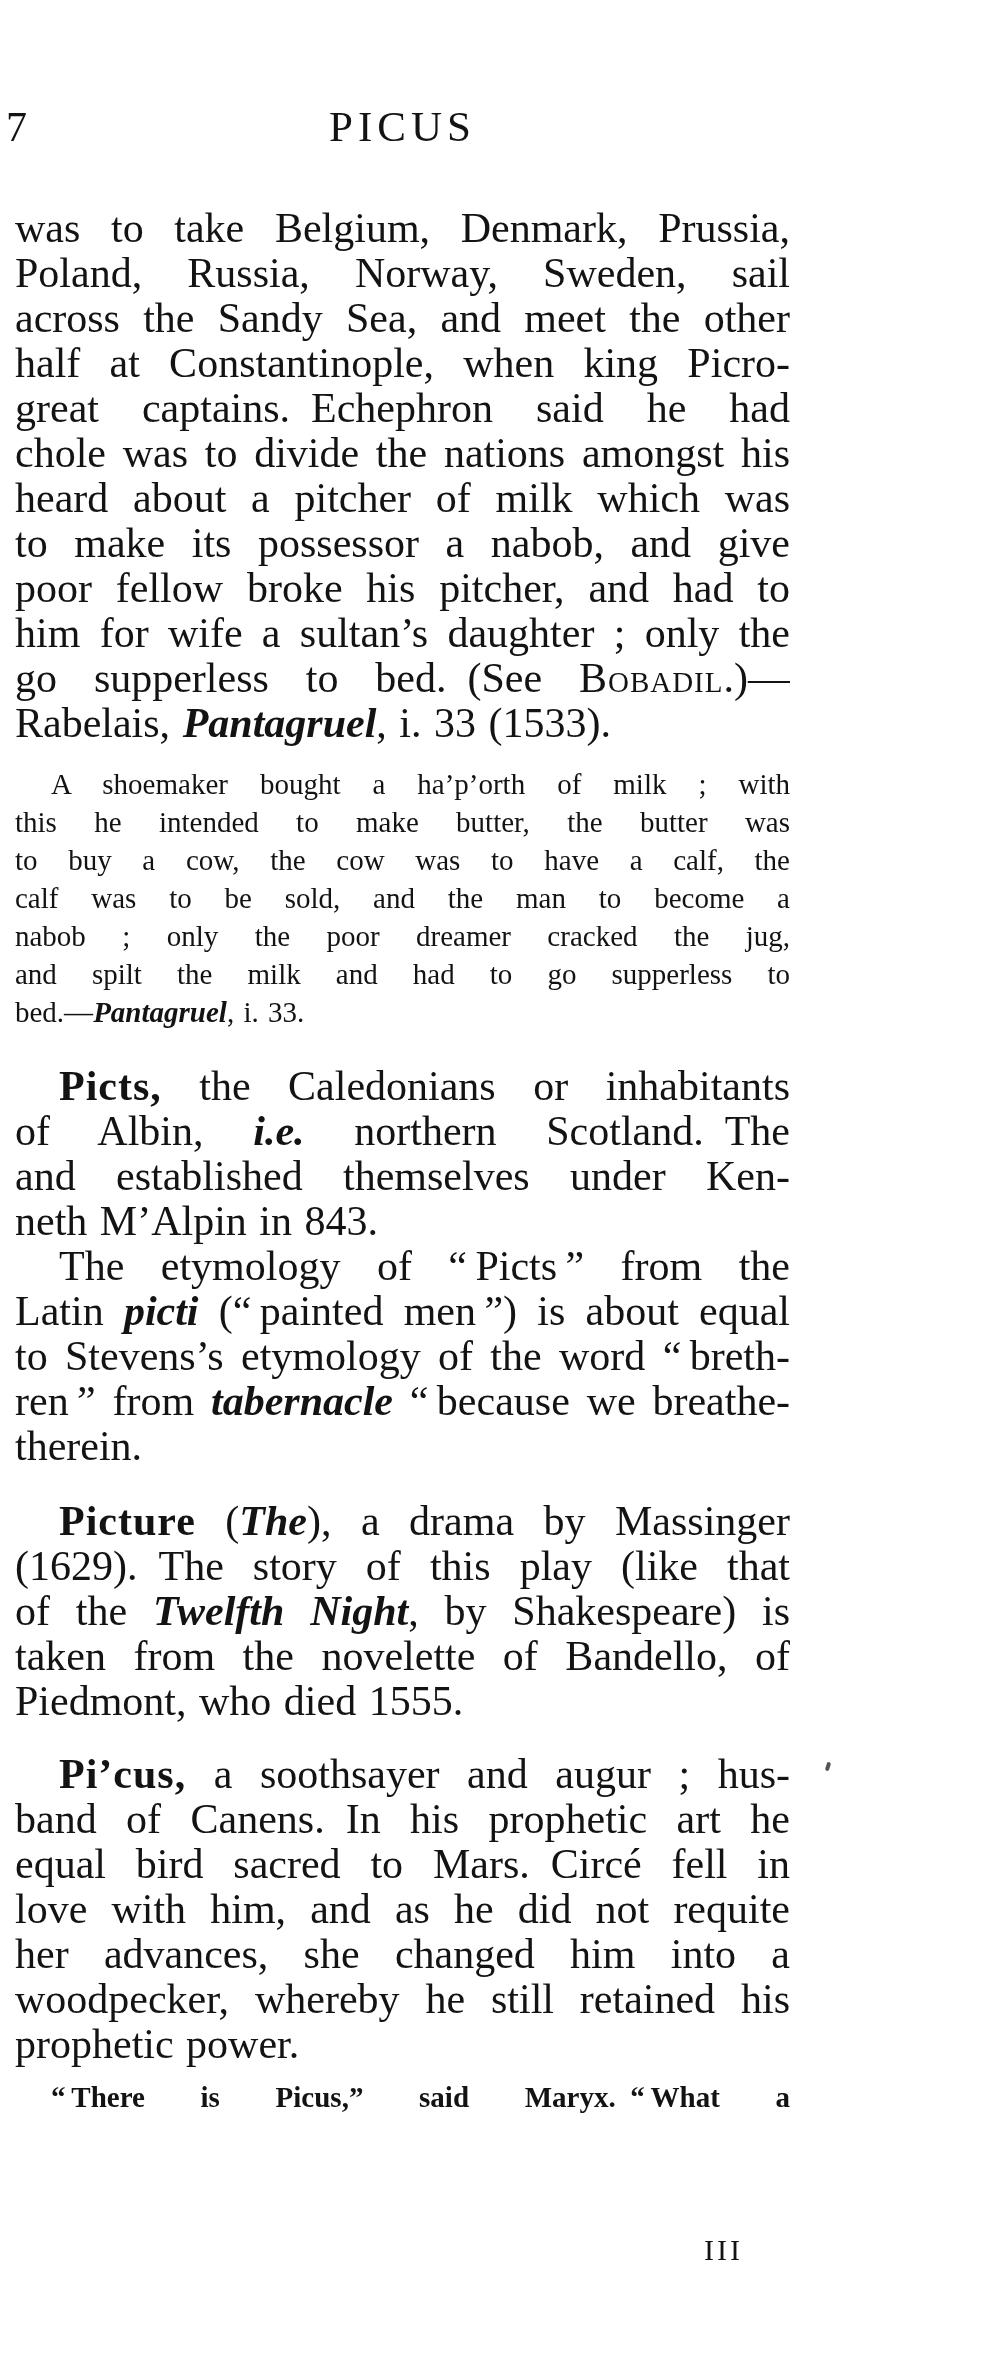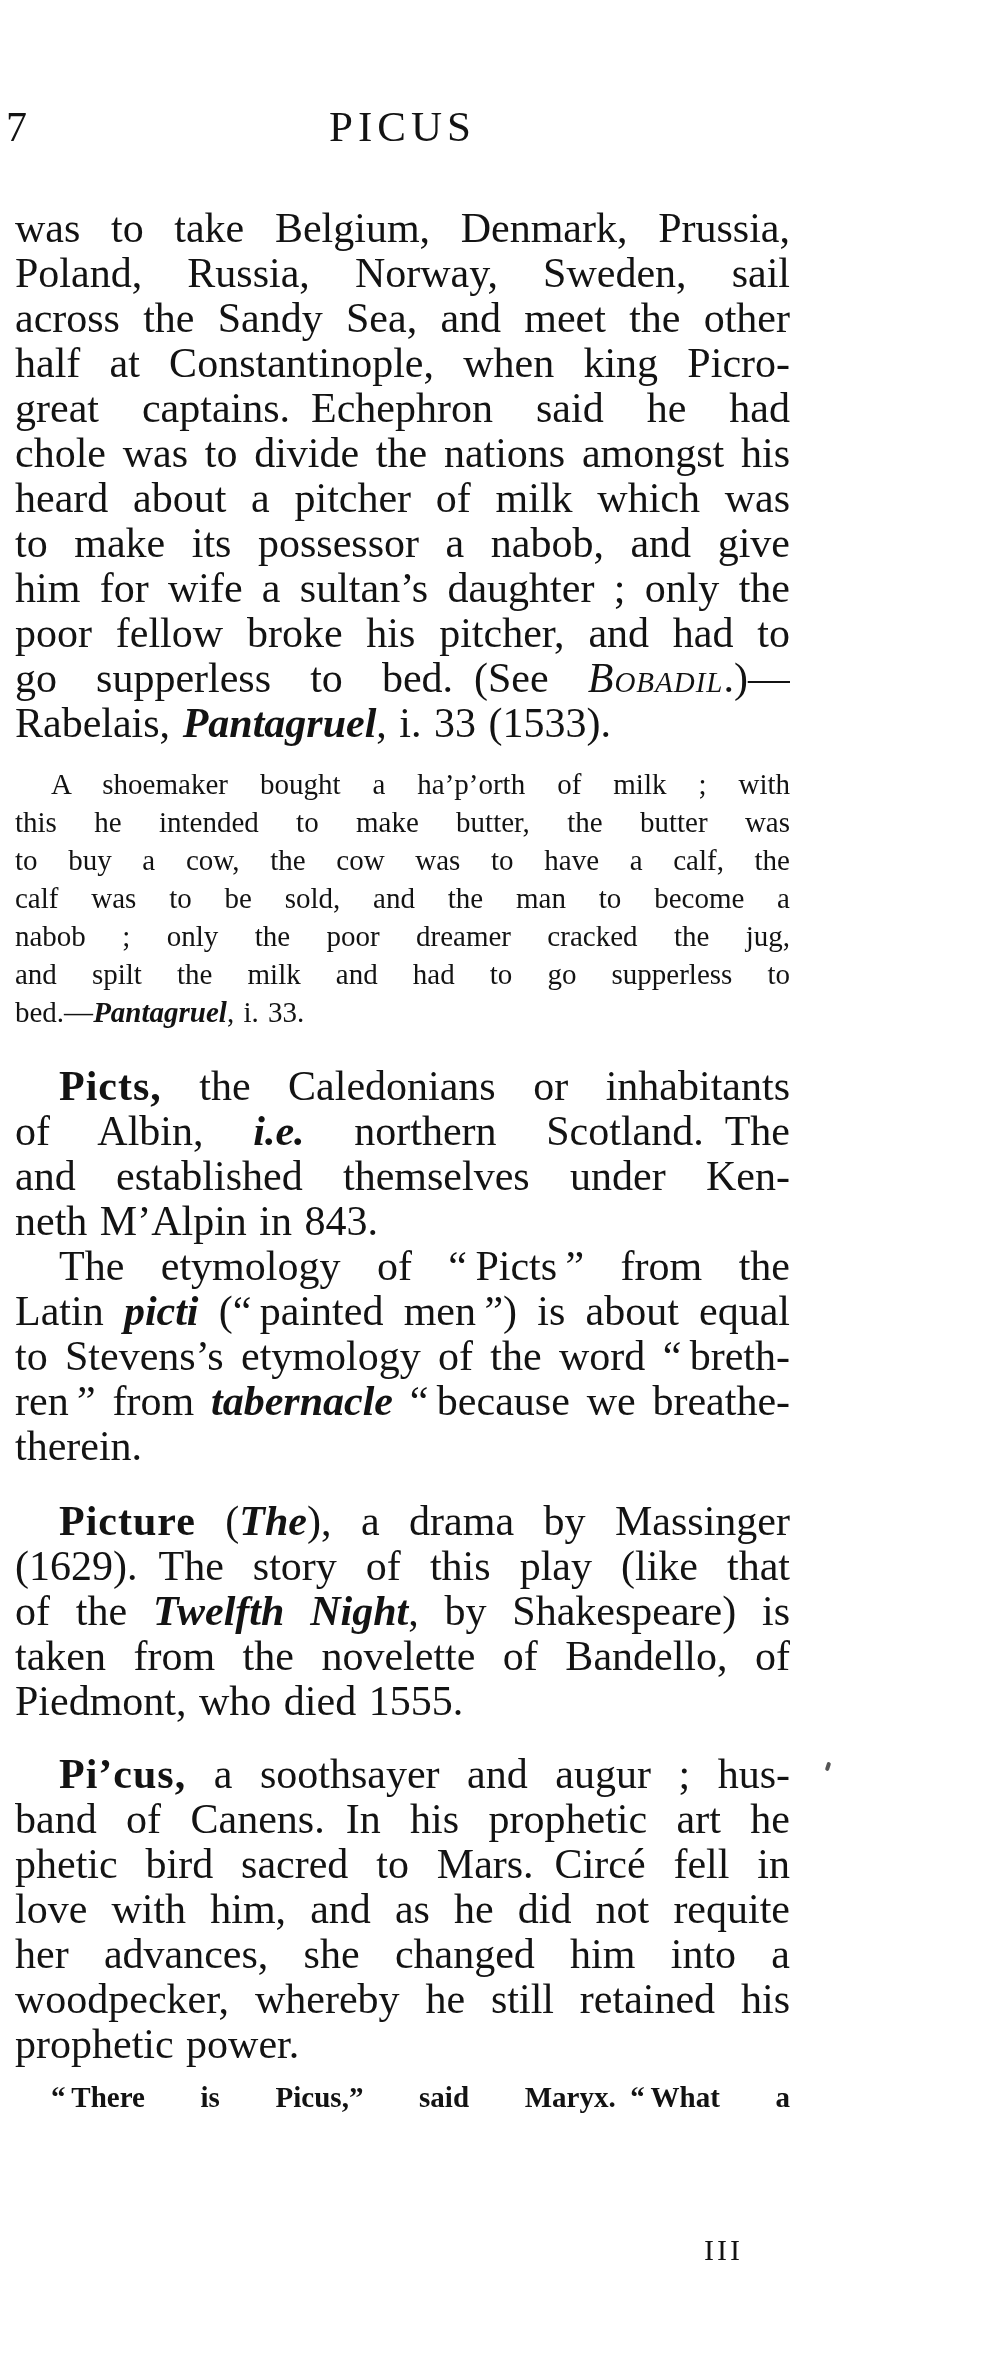--- a/index.html
+++ b/index.html
@@ -44,21 +44,21 @@
   }
   .main .line { font-size: 42px; line-height: 45px; height: 45px; }
   .small .line { font-size: 29px; line-height: 38px; height: 38px; }
   .line.justify { text-align: justify; text-align-last: justify; }
   .line.justify::after { content: ""; display: inline-block; width: 100%; }
   .main .line.indent { text-indent: 44px; }
   .small .line.indent { text-indent: 36px; }
   .seg-n { font-style: normal; }
   .seg-i { font-style: italic; font-weight: bold; }
   .seg-b { font-weight: bold; letter-spacing: 1px; }
-  .seg-sc { font-variant: small-caps; letter-spacing: 1px; font-style: italic; }
+  .seg-sc { font-variant: small-caps; letter-spacing: 1px; }
   
   [data-name="para-picrochole"]  { margin-top: 56px; }
   [data-name="quote-shoemaker"]  { margin-top: 19px; }
   [data-name="entry-picts"]      { margin-top: 33px; }
   [data-name="para-etymology"]   { margin-top: 0px; }
   [data-name="entry-picture"]    { margin-top: 30px; }
   [data-name="entry-picus"]      { margin-top: 28px; }
   [data-name="quote-maryx"]      { margin-top: 11px; font-weight: bold; }
   #signature-mark {
     position: absolute;
@@ -90,22 +90,22 @@
 
   <div class="block main" data-name="para-picrochole">
         <div class="line justify" data-name="text-line"><span class="seg-n" data-name="text-segment">was to take Belgium, Denmark, Prussia,</span></div>
         <div class="line justify" data-name="text-line"><span class="seg-n" data-name="text-segment">Poland, Russia, Norway, Sweden, sail</span></div>
         <div class="line justify" data-name="text-line"><span class="seg-n" data-name="text-segment">across the Sandy Sea, and meet the other</span></div>
         <div class="line justify" data-name="text-line"><span class="seg-n" data-name="text-segment">half at Constantinople, when king Picro-</span></div>
         <div class="line justify" data-name="text-line"><span class="seg-n" data-name="text-segment">great captains. Echephron said he had</span></div>
         <div class="line justify" data-name="text-line"><span class="seg-n" data-name="text-segment">chole was to divide the nations amongst his</span></div>
         <div class="line justify" data-name="text-line"><span class="seg-n" data-name="text-segment">heard about a pitcher of milk which was</span></div>
         <div class="line justify" data-name="text-line"><span class="seg-n" data-name="text-segment">to make its possessor a nabob, and give</span></div>
+        <div class="line justify" data-name="text-line"><span class="seg-n" data-name="text-segment">poor fellow broke his pitcher, and had to</span></div>
         <div class="line justify" data-name="text-line"><span class="seg-n" data-name="text-segment">him for wife a sultan’s daughter ; only the</span></div>
-        <div class="line justify" data-name="text-line"><span class="seg-n" data-name="text-segment">poor fellow broke his pitcher, and had to</span></div>
         <div class="line justify" data-name="text-line"><span class="seg-n" data-name="text-segment">go supperless to bed. (See </span><span class="seg-sc" data-name="text-segment">Bobadil</span><span class="seg-n" data-name="text-segment">.)—</span></div>
         <div class="line" data-name="text-line"><span class="seg-n" data-name="text-segment">Rabelais, </span><span class="seg-i" data-name="text-segment">Pantagruel</span><span class="seg-n" data-name="text-segment">, i. 33 (1533).</span></div>
       </div>
       <div class="block small" data-name="quote-shoemaker">
         <div class="line justify indent" data-name="text-line"><span class="seg-n" data-name="text-segment">A shoemaker bought a ha’p’orth of milk ; with</span></div>
         <div class="line justify" data-name="text-line"><span class="seg-n" data-name="text-segment">this he intended to make butter, the butter was</span></div>
         <div class="line justify" data-name="text-line"><span class="seg-n" data-name="text-segment">to buy a cow, the cow was to have a calf, the</span></div>
         <div class="line justify" data-name="text-line"><span class="seg-n" data-name="text-segment">calf was to be sold, and the man to become a</span></div>
         <div class="line justify" data-name="text-line"><span class="seg-n" data-name="text-segment">nabob ; only the poor dreamer cracked the jug,</span></div>
         <div class="line justify" data-name="text-line"><span class="seg-n" data-name="text-segment">and spilt the milk and had to go supperless to</span></div>
@@ -127,21 +127,21 @@
       <div class="block main" data-name="entry-picture">
         <div class="line justify indent" data-name="text-line"><span class="seg-b" data-name="text-segment">Picture</span><span class="seg-n" data-name="text-segment"> (</span><span class="seg-i" data-name="text-segment">The</span><span class="seg-n" data-name="text-segment">), a drama by Massinger</span></div>
         <div class="line justify" data-name="text-line"><span class="seg-n" data-name="text-segment">(1629). The story of this play (like that</span></div>
         <div class="line justify" data-name="text-line"><span class="seg-n" data-name="text-segment">of the </span><span class="seg-i" data-name="text-segment">Twelfth Night</span><span class="seg-n" data-name="text-segment">, by Shakespeare) is</span></div>
         <div class="line justify" data-name="text-line"><span class="seg-n" data-name="text-segment">taken from the novelette of Bandello, of</span></div>
         <div class="line" data-name="text-line"><span class="seg-n" data-name="text-segment">Piedmont, who died 1555.</span></div>
       </div>
       <div class="block main" data-name="entry-picus">
         <div class="line justify indent" data-name="text-line"><span class="seg-b" data-name="text-segment">Pi’cus,</span><span class="seg-n" data-name="text-segment"> a soothsayer and augur ; hus-</span></div>
         <div class="line justify" data-name="text-line"><span class="seg-n" data-name="text-segment">band of Canens. In his prophetic art he</span></div>
-        <div class="line justify" data-name="text-line"><span class="seg-n" data-name="text-segment">phetic bird sacred to Mars. Circé fell in</span></div>
+        <div class="line justify" data-name="text-line"><span class="seg-n" data-name="text-segment">equal bird sacred to Mars. Circé fell in</span></div>
         <div class="line justify" data-name="text-line"><span class="seg-n" data-name="text-segment">love with him, and as he did not requite</span></div>
         <div class="line justify" data-name="text-line"><span class="seg-n" data-name="text-segment">her advances, she changed him into a</span></div>
         <div class="line justify" data-name="text-line"><span class="seg-n" data-name="text-segment">woodpecker, whereby he still retained his</span></div>
         <div class="line" data-name="text-line"><span class="seg-n" data-name="text-segment">prophetic power.</span></div>
       </div>
       <div class="block small" data-name="quote-maryx">
         <div class="line justify indent" data-name="text-line"><span class="seg-n" data-name="text-segment">“ There is Picus,” said Maryx. “ What a</span></div>
       </div>
     </div>
 

